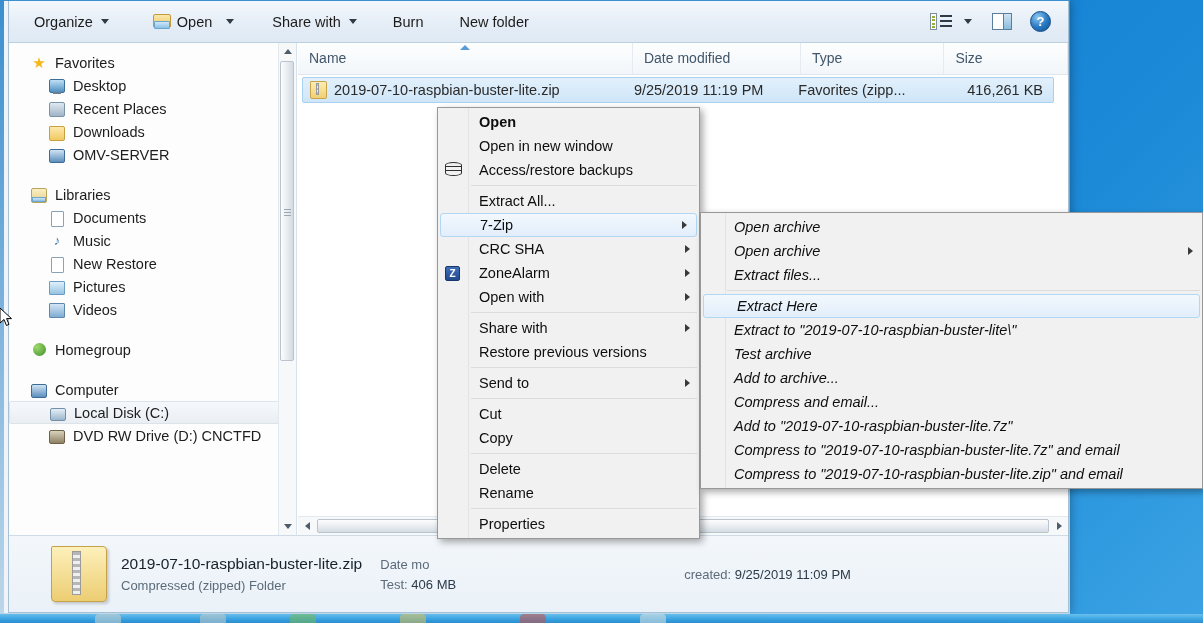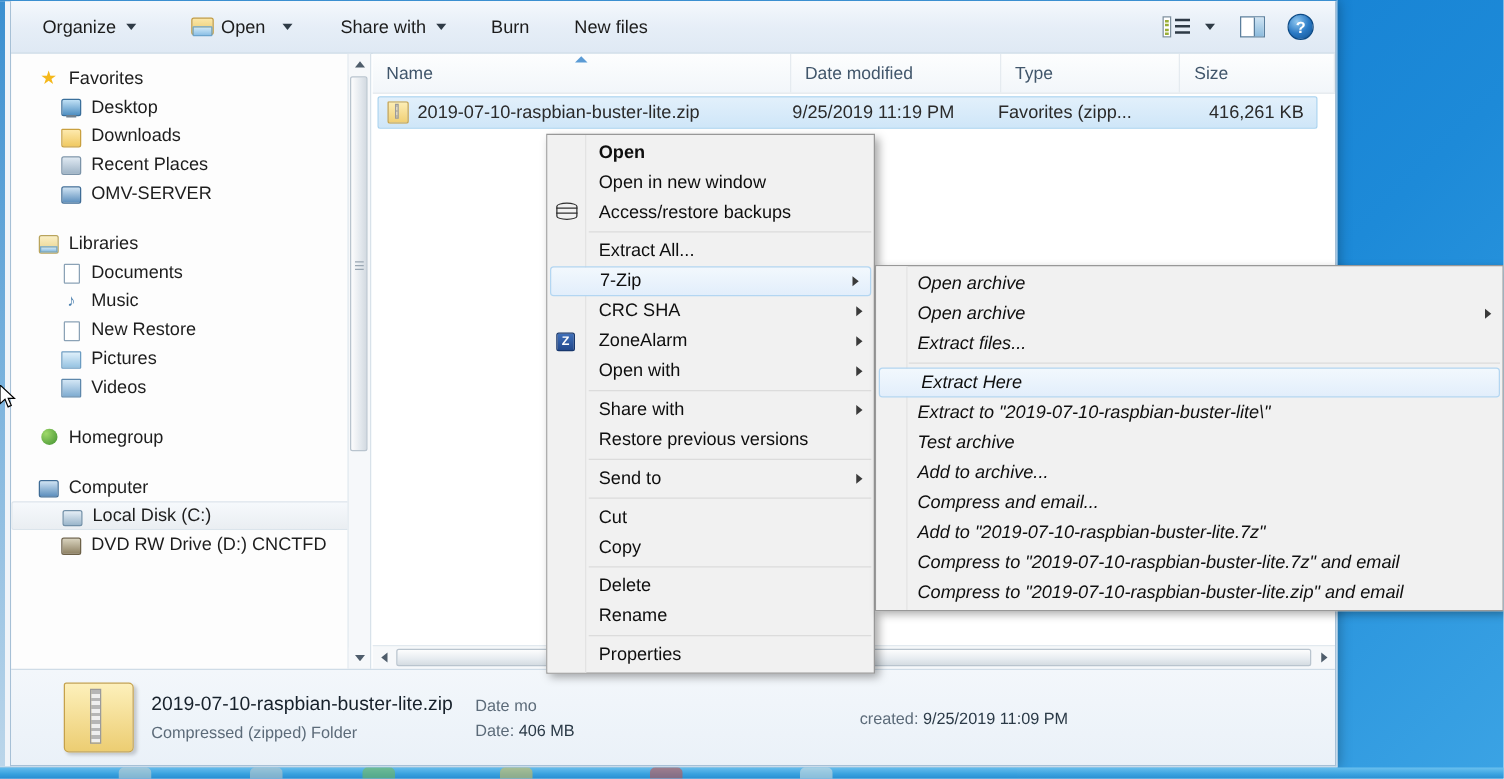--- a/index.html
+++ b/index.html
@@ -465,21 +465,21 @@
           <span class="caret-down" style="margin-left:8px;"></span>
         </div>
         <div class="tb-btn" style="margin-left:16px;">
           <span>Share with</span>
           <span class="caret-down"></span>
         </div>
         <div class="tb-btn" style="margin-left:14px;">
           <span>Burn</span>
         </div>
         <div class="tb-btn" style="margin-left:14px;">
-          <span>New files</span>
+          <span>New folder</span>
         </div>
 
         <div id="tb-right">
           <div class="tb-btn" style="padding:0 4px;">
             <span class="icon-views">
               <span class="vcol">
                   <i></i>
                   <i></i>
                   <i></i>
                   <i></i>
@@ -508,29 +508,29 @@
           <span>Favorites</span>
         </div>
         <div class="nav-item child">
           <span class="nav-ico">
               <span class="ico-monitor" style="display:block;"></span>
             </span>
           <span>Desktop</span>
         </div>
         <div class="nav-item child">
           <span class="nav-ico">
+              <span class="ico-recent" style="display:block;"></span>
+            </span>
+          <span>Recent Places</span>
+        </div>
+        <div class="nav-item child">
+          <span class="nav-ico">
               <span class="ico-folderdl" style="display:block;"></span>
             </span>
           <span>Downloads</span>
-        </div>
-        <div class="nav-item child">
-          <span class="nav-ico">
-              <span class="ico-recent" style="display:block;"></span>
-            </span>
-          <span>Recent Places</span>
         </div>
         <div class="nav-item child">
           <span class="nav-ico">
               <span class="ico-net" style="display:block;"></span>
             </span>
           <span>OMV-SERVER</span>
         </div>
 
         <div class="nav-gap"></div>
 
@@ -656,21 +656,21 @@
 
       <div id="details">
         <div id="det-icon"></div>
         <div class="det-col" id="det-main">
           <div class="det-line1">2019-07-10-raspbian-buster-lite.zip</div>
           <div class="det-line2">Compressed (zipped) Folder</div>
         </div>
         <div class="det-col" id="det-mid">
           <div class="det-line2 det-lbl">Date mo</div>
           <div class="det-line2">
-            <span class="det-lbl">Date:</span>
+            <span class="det-lbl">Test:</span>
             <span class="det-val">406 MB</span>
           </div>
         </div>
         <div class="det-col" id="det-right" style="margin-left:228px;">
           <div class="det-line2">
             <span class="det-lbl">created:</span>
             <span class="det-val">9/25/2019 11:09 PM</span>
           </div>
         </div>
       </div>

